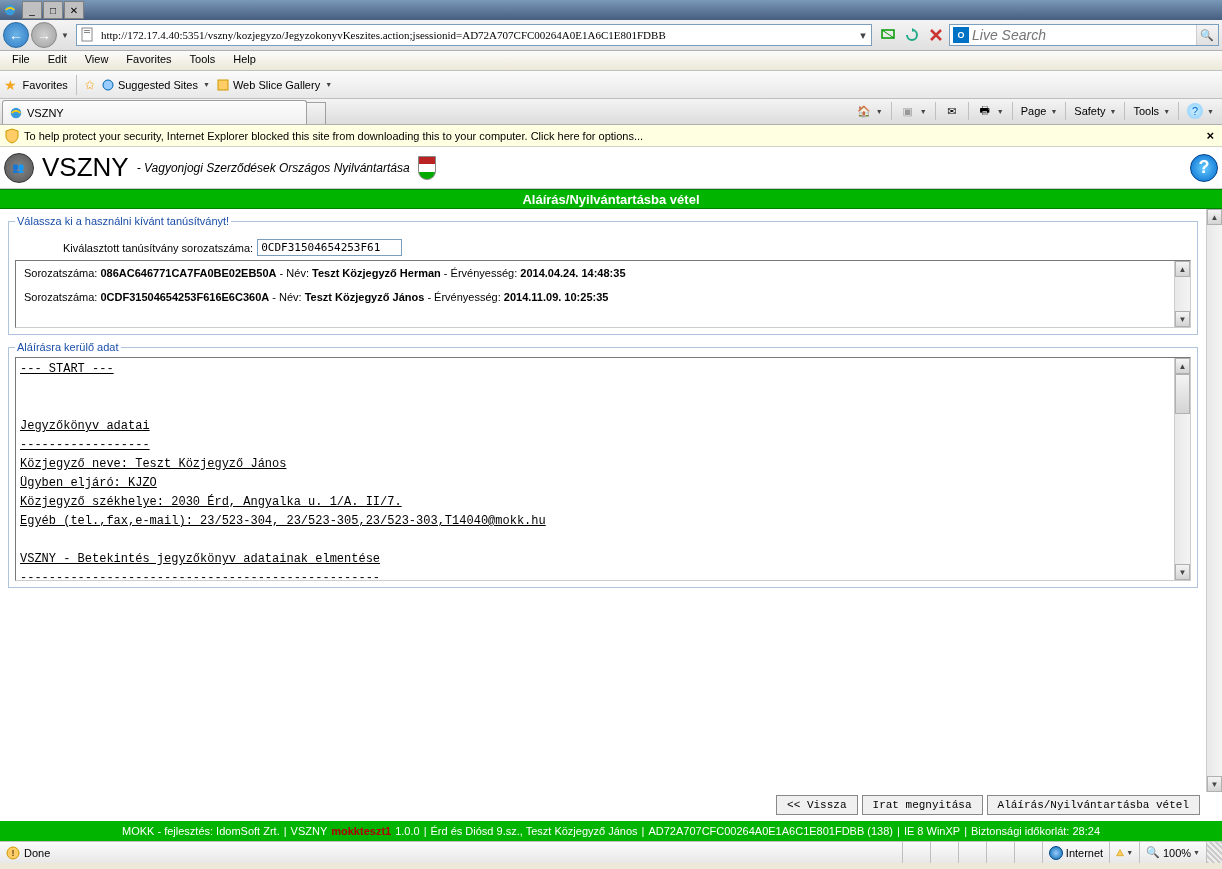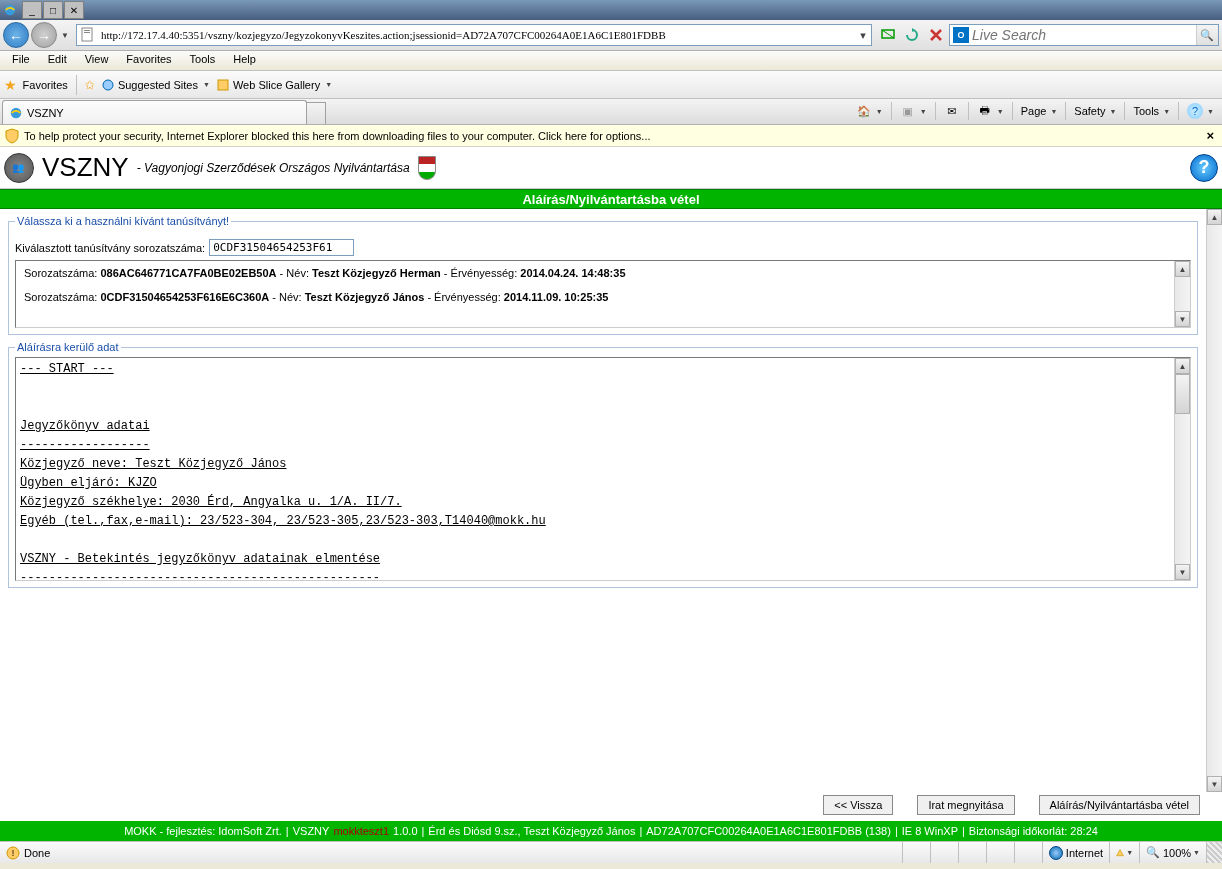--- a/index.html
+++ b/index.html
@@ -68,41 +68,41 @@
 .greenbar { background: #00b400; color: #fff; height: 20px; display: flex; align-items: center; justify-content: center; font-weight: bold; font-size: 13px; border-top: 1px solid #008000; border-bottom: 1px solid #008000; }
 
 .vscroll-stub { position: absolute; right: 0; top: 62px; width: 16px; bottom: 49px; background: linear-gradient(to right,#e8e8e8,#f4f4f4); border-left:1px solid #ccc; }
 .vscroll-stub .arr { height:16px; background: linear-gradient(#f4f4f4,#d4d4d4); border:1px solid #b0b0b0; display:flex; align-items:center; justify-content:center; font-size:8px; color:#444; }
 .vscroll-stub .arr.bot { position:absolute; bottom:0; left:0; right:0; }
 
 
 .formbody { padding: 6px 8px 6px 8px; margin-right: 16px; }
 fieldset { border: 1px solid #b0c4de; padding: 4px 6px 6px 6px; margin-bottom: 6px; }
 legend { color: #1a4ea8; font-size: 11px; padding: 0 2px; }
-.fldrow { display: flex; align-items: center; gap: 4px; font-size: 11px; padding: 8px 0 4px 0; }
+.fldrow { display: flex; align-items: center; gap: 4px; font-size: 11px; padding: 8px 0 4px 0; margin-left: 48px; }
 .txtinput { border: 1px solid #7b9ebd; font-family: monospace; font-size: 11px; padding: 1px 3px; background:#fff; width: 145px; }
 .listbox { border: 1px inset #ccc; background: #fff; height: 68px; font-size: 11px; position: relative; }
 .listbox .lrow { padding: 6px 8px; white-space: nowrap; }
 .listbox .lscroll { position:absolute; right:0; top:0; bottom:0; width:16px; background:linear-gradient(to right,#e8e8e8,#f4f4f4); border-left:1px solid #ccc; }
 .listbox .lscroll .arr { height:16px; background:linear-gradient(#f4f4f4,#d4d4d4); border:1px solid #b0b0b0; font-size:8px; display:flex; align-items:center; justify-content:center; color:#444;}
 .listbox .lscroll .arr.bot { position:absolute; bottom:0; left:0; right:0;}
 .databox { border: 1px inset #ccc; background:#fff; height: 224px; overflow: hidden; position: relative; }
 .databox pre { font-family: "Courier New", monospace; font-size: 12px; padding: 2px 4px; white-space: pre; line-height: 19px; text-decoration: underline; }
 .databox .dscroll { position:absolute; right:0; top:0; bottom:0; width:16px; background:linear-gradient(to right,#e8e8e8,#f4f4f4); border-left:1px solid #ccc; }
 .databox .dscroll .arr { height:16px; background:linear-gradient(#f4f4f4,#d4d4d4); border:1px solid #b0b0b0; font-size:8px; display:flex; align-items:center; justify-content:center; color:#444;}
 .databox .dscroll .thumb { position:absolute; top:16px; left:0; right:0; height:40px; background:linear-gradient(#f4f4f4,#d4d4d4); border:1px solid #b0b0b0;}
 .databox .dscroll .arr.bot { position:absolute; bottom:0; left:0; right:0;}
 
 
 .btnrow { position: absolute; right: 22px; bottom: 26px; display: flex; gap: 4px; }
-.fbtn { background: #f0f0f0; border: 1px solid #888; padding: 3px 10px; font-size: 11px; font-family: Liberation Sans, sans-serif; margin-left: 20px; }
+.fbtn { background: #f0f0f0; border: 1px solid #888; padding: 3px 10px; font-size: 11px; font-family: Liberation Mono, monospace; }
 
 
 .greenfoot { position:absolute; left:0; right:0; bottom:0; height: 20px; background: #00b400; color:#fff; font-size:11px; display:flex; align-items:center; justify-content:center; gap: 4px; white-space: nowrap; }
-.greenfoot .red { color: #b00000; font-weight: normal; }
+.greenfoot .red { color: #b00000; font-weight: bold; }
 
 
 .statusbar { height: 22px; background: linear-gradient(#fbfbfb, #e8e8e8); border-top: 1px solid #c0c0c0; display: flex; align-items: center; font-size: 11px; }
 .statusbar .pane { border-left: 1px solid #c0c0c0; height: 100%; display: flex; align-items: center; padding: 0 6px; }
 .statusbar .done { flex:1; padding: 0 6px; display:flex; align-items:center; gap:4px;}
 .statusbar .empty-pane { width: 28px; }
 .globe { width:14px;height:14px; border-radius:50%; background: radial-gradient(#9cf,#06a); border:1px solid #048; display:inline-block;}
 .grip { width:16px; background: repeating-linear-gradient(45deg,#ccc 0 2px,#eee 2px 4px); }
 
 b { font-weight: bold; }
@@ -237,21 +237,21 @@
         <span class="ic" style="color:#06c;background:radial-gradient(#cef,#8cf);border-radius:50%;width:16px;height:16px">?</span>
         <span class="small-dd">▼</span>
       </span>
   </div>
 </div>
 
 <div class="infobar">
   <svg class="shield" viewBox="0 0 16 16">
       <path d="M8 1 L14 3 V8 Q14 13 8 15 Q2 13 2 8 V3 Z" fill="#fc6" stroke="#c90"></path>
     </svg>
-  <span>To help protect your security, Internet Explorer blocked this here from downloading files to your computer. Click here for options...</span>
+  <span>To help protect your security, Internet Explorer blocked this site from downloading this to your computer. Click here for options...</span>
   <span class="close">×</span>
 </div>
 
 <div class="viewport">
 
   <div class="vszny-head">
     <span class="vszny-logo-circle">👥</span>
     <span class="vszny-title">VSZNY</span>
     <span class="vszny-sub">- Vagyonjogi Szerződések Országos Nyilvántartása</span>
     <span class="vszny-crest"></span>

